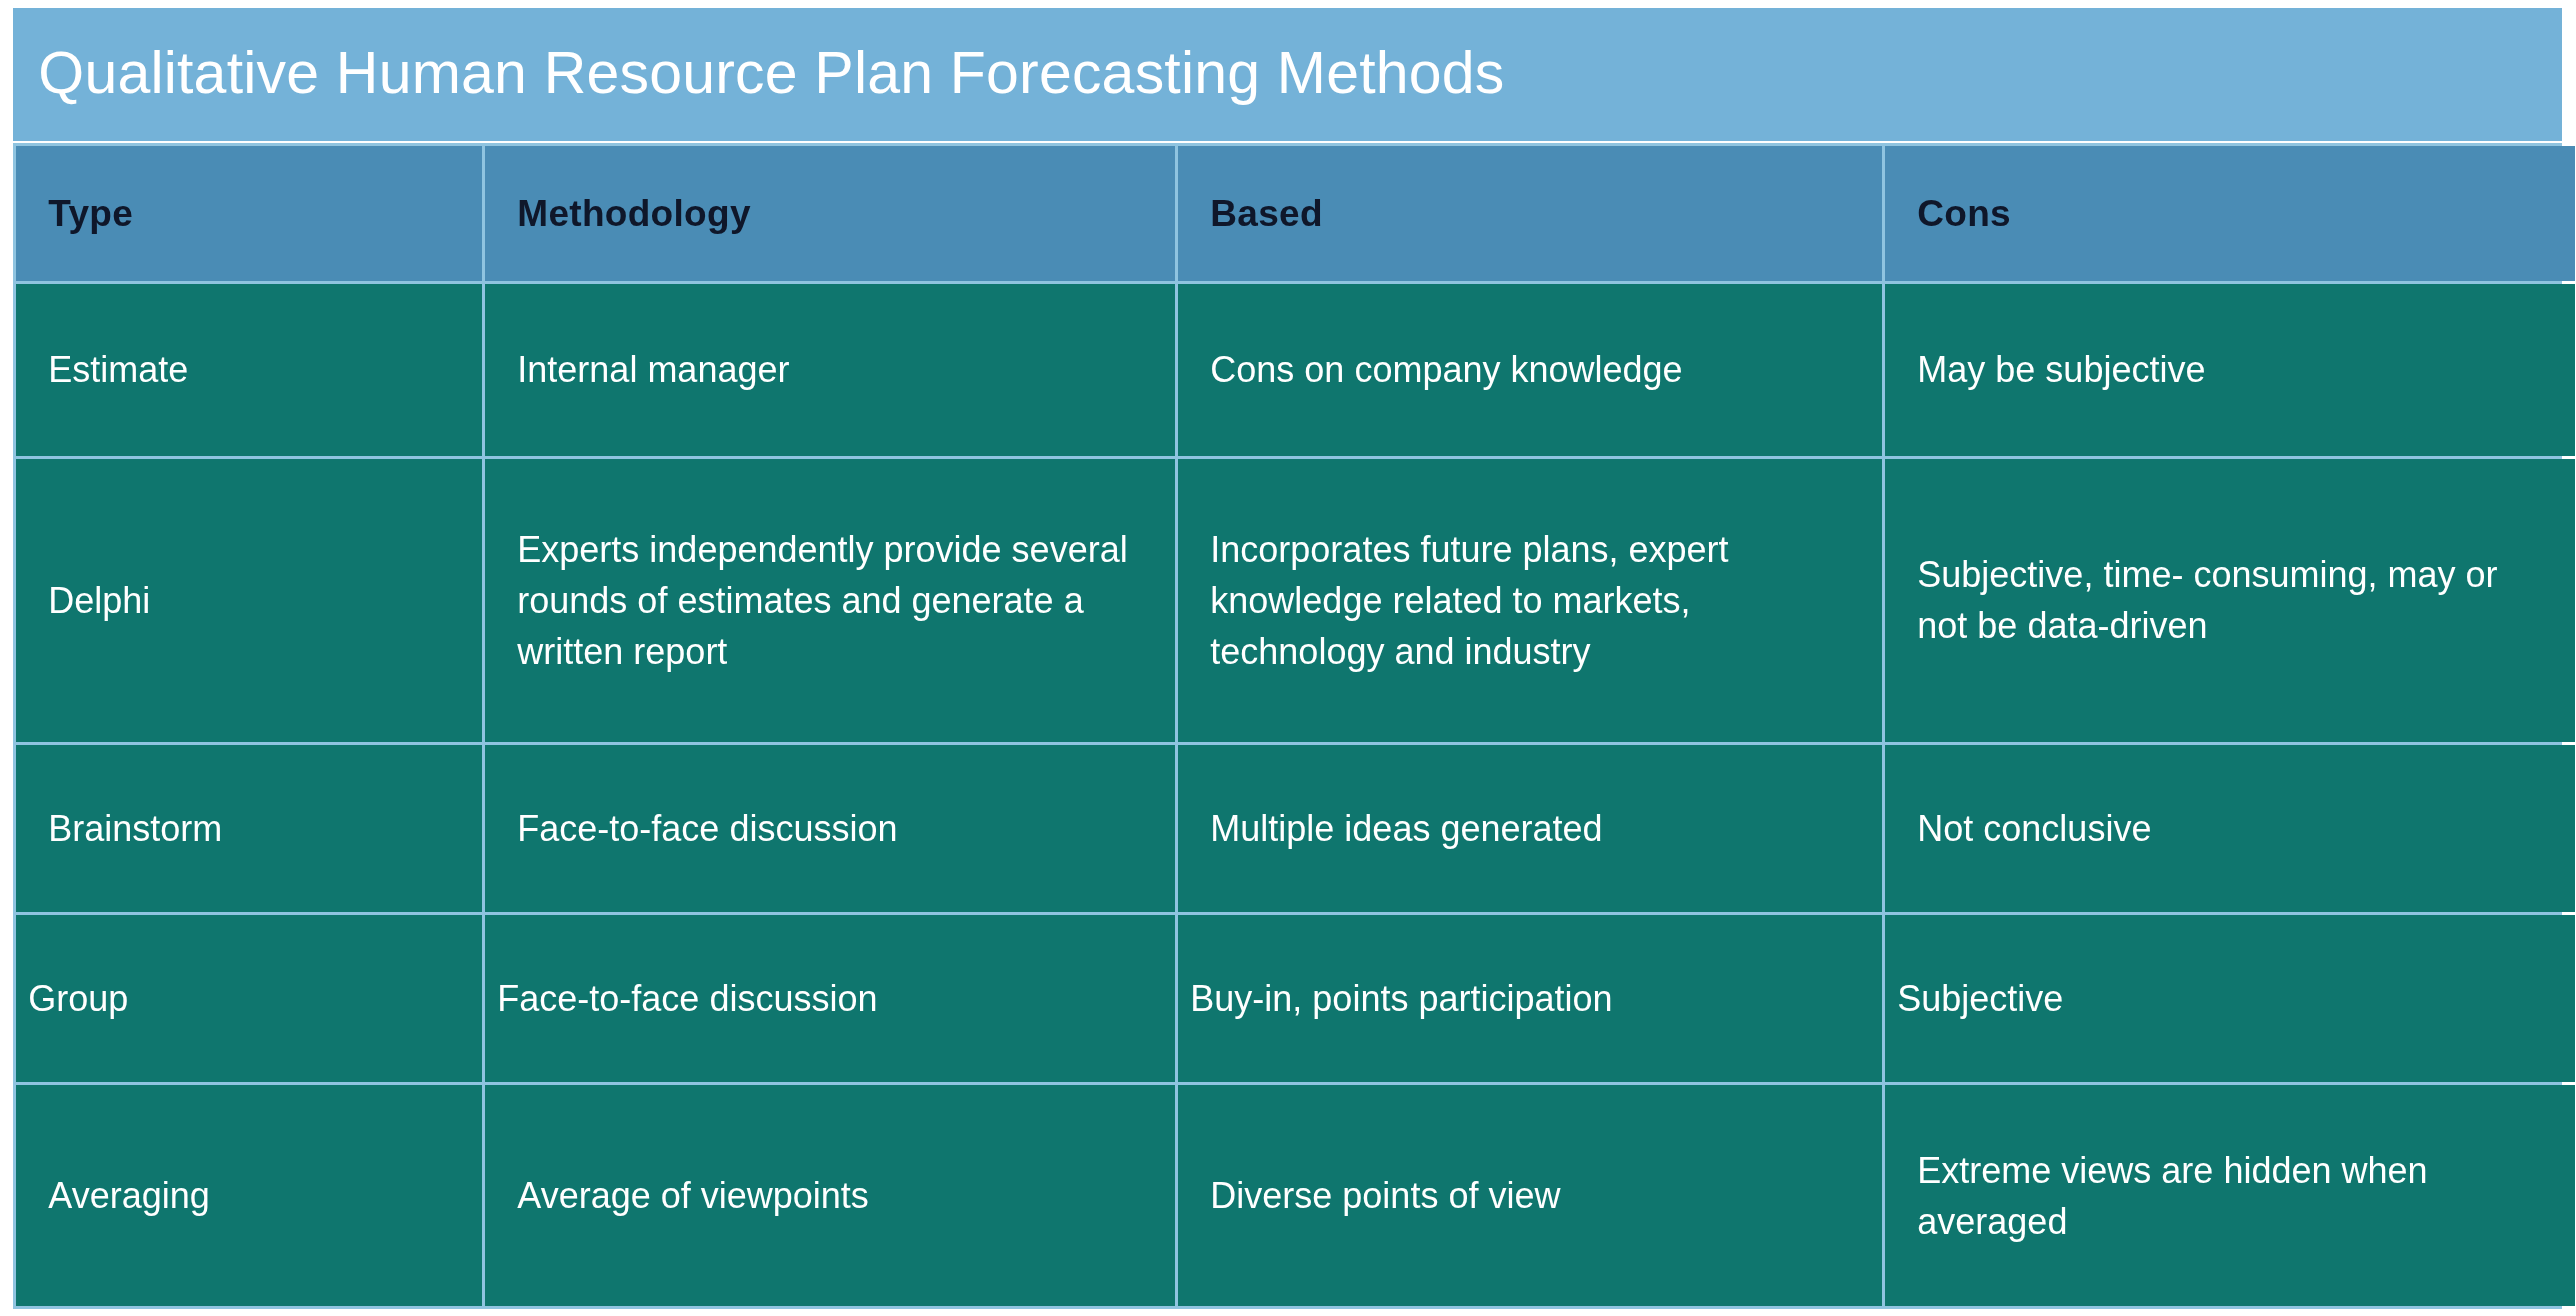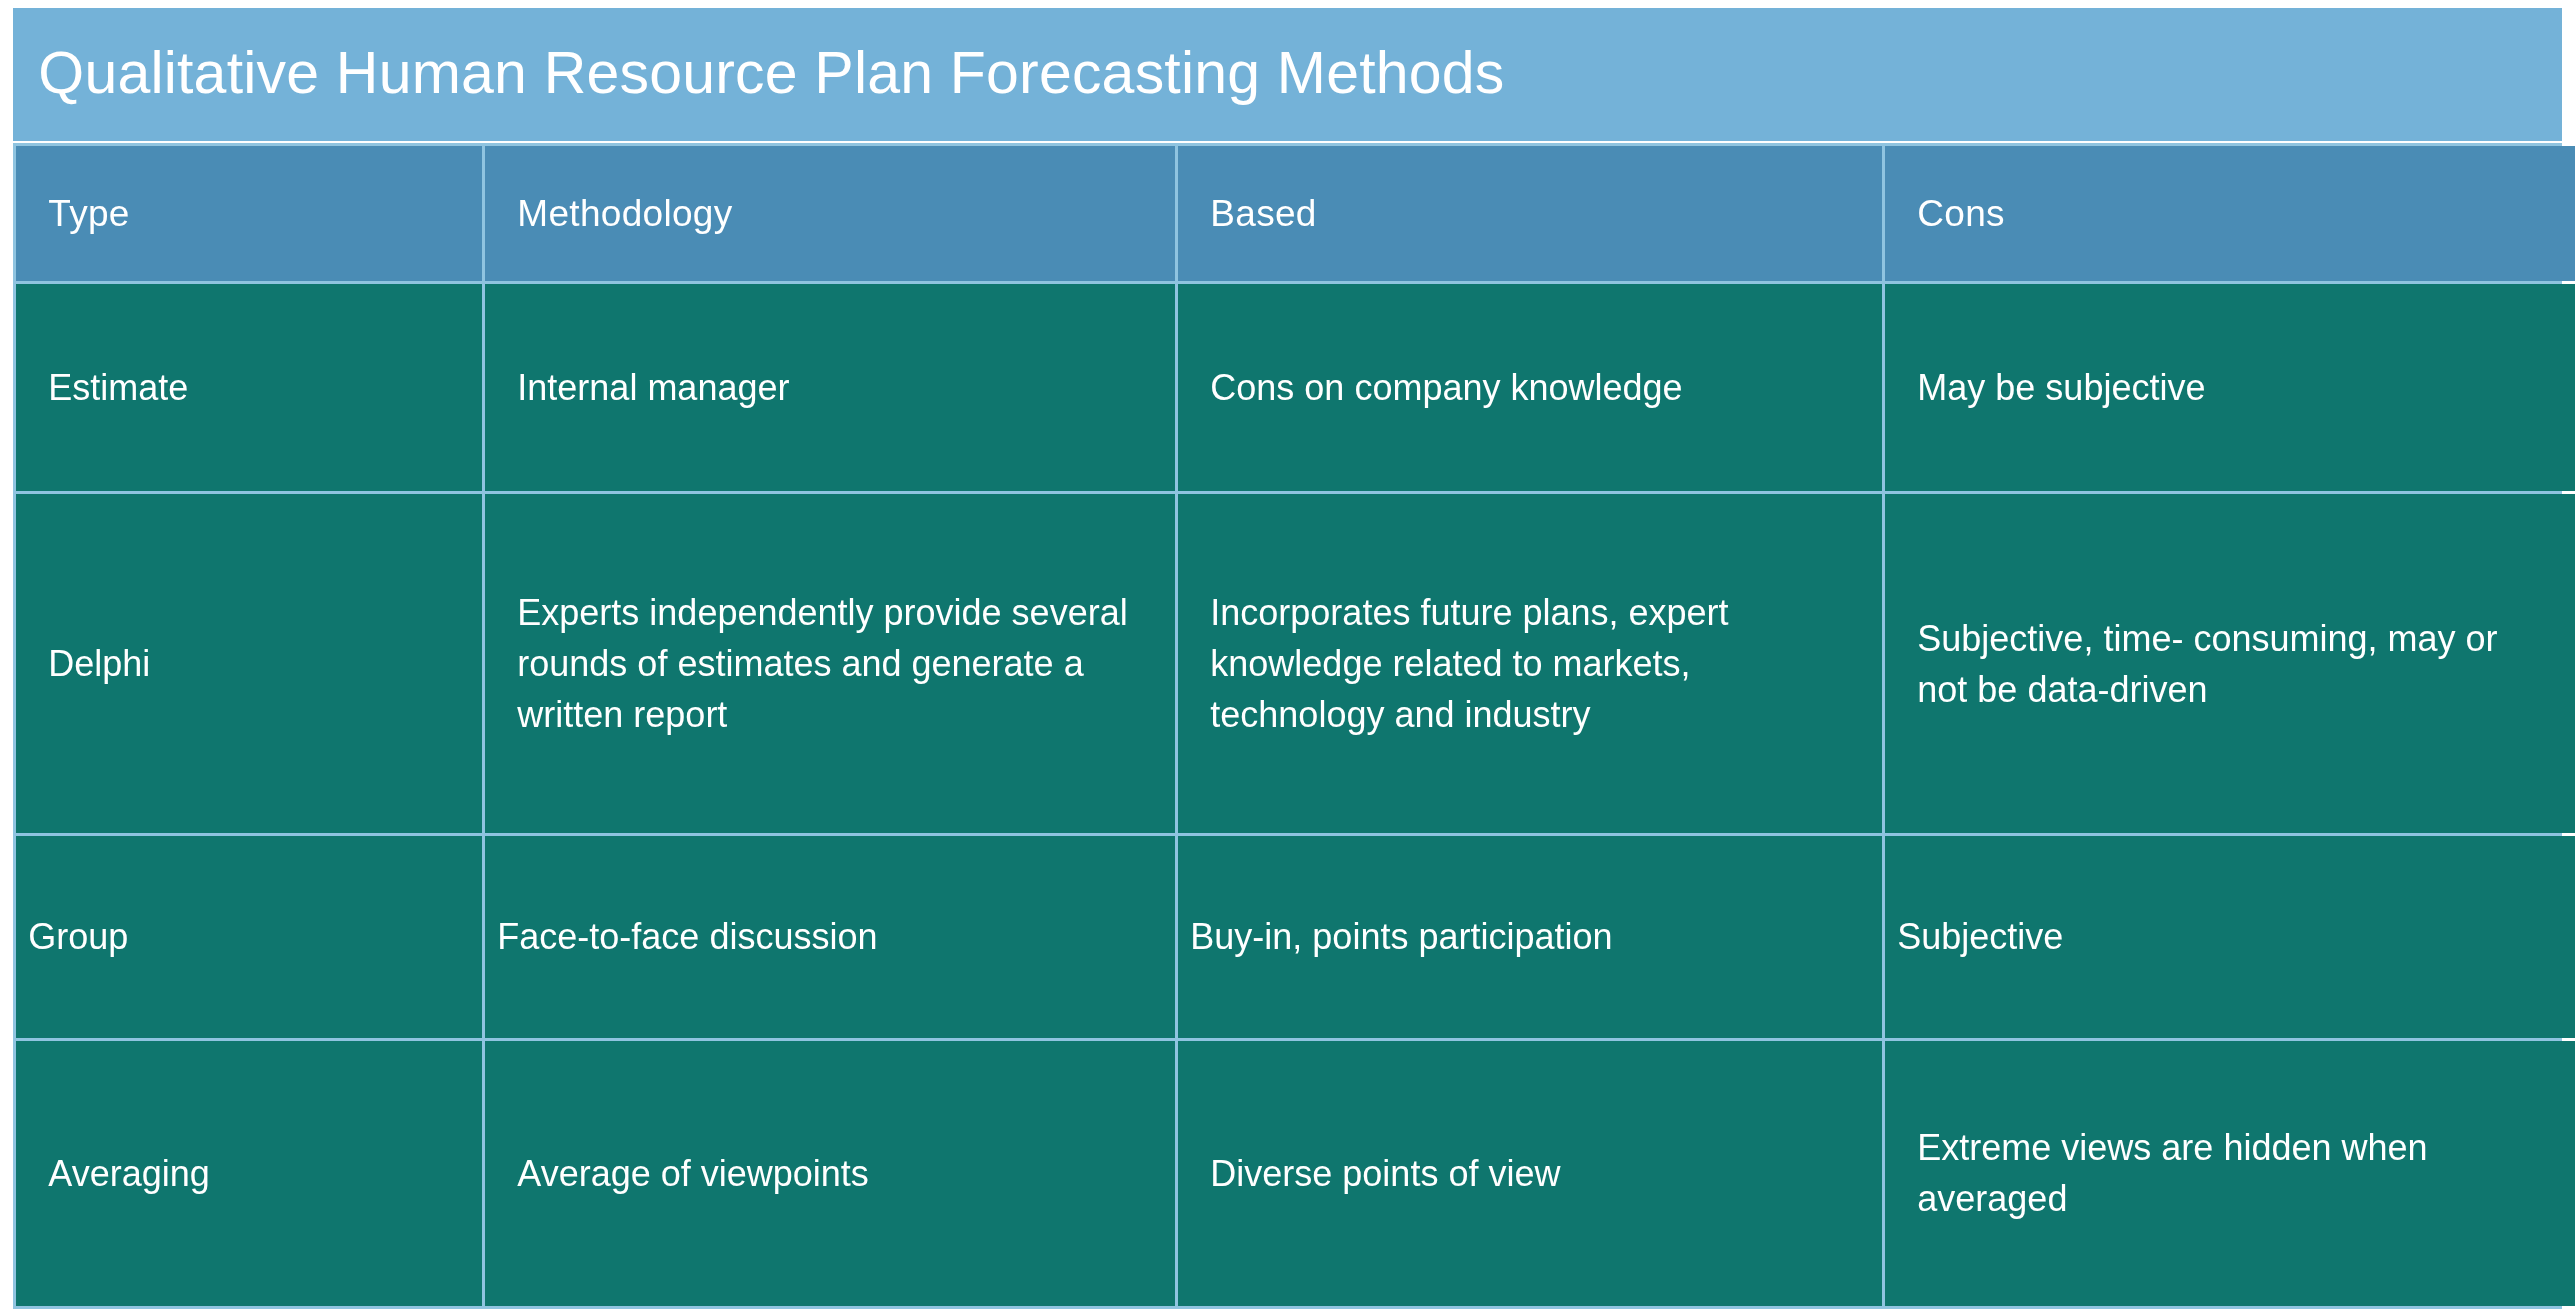--- a/index.html
+++ b/index.html
@@ -70,23 +70,23 @@
 
   table.grid th, table.grid td {
     vertical-align: middle;
     text-align: left;
     padding: 21px 32px;
     box-sizing: border-box;
   }
 
   table.grid thead th {
     background: #4a8cb5;
-    color: #ffffff;
+    color: #0f172a;
     font-size: 37px;
-    font-weight: normal;
+    font-weight: bold;
     height: 135px;
     letter-spacing: 0.3px;
   }
 
   table.grid tbody td {
     background: #0f766e;
     color: #ffffff;
     font-size: 36px;
     font-weight: 400;
     line-height: 1.42;
@@ -131,20 +131,26 @@
           <td>Internal manager</td>
           <td>Cons on company knowledge</td>
           <td>May be subjective</td>
         </tr>
         <tr class="r-delphi">
           <td>Delphi</td>
           <td>Experts independently provide several rounds of estimates and generate a written report</td>
           <td>Incorporates future plans, expert knowledge related to markets, technology and industry</td>
           <td>Subjective, time- consuming, may or not be data-driven</td>
         </tr>
+        <tr class="r-brainstorm">
+          <td>Brainstorm</td>
+          <td>Face-to-face discussion</td>
+          <td>Multiple ideas generated</td>
+          <td>Not conclusive</td>
+        </tr>
         <tr class="r-group">
           <td>Group</td>
           <td>Face-to-face discussion</td>
           <td>Buy-in, points participation</td>
           <td>Subjective</td>
         </tr>
         <tr class="r-averaging">
           <td>Averaging</td>
           <td>Average of viewpoints</td>
           <td>Diverse points of view</td>

